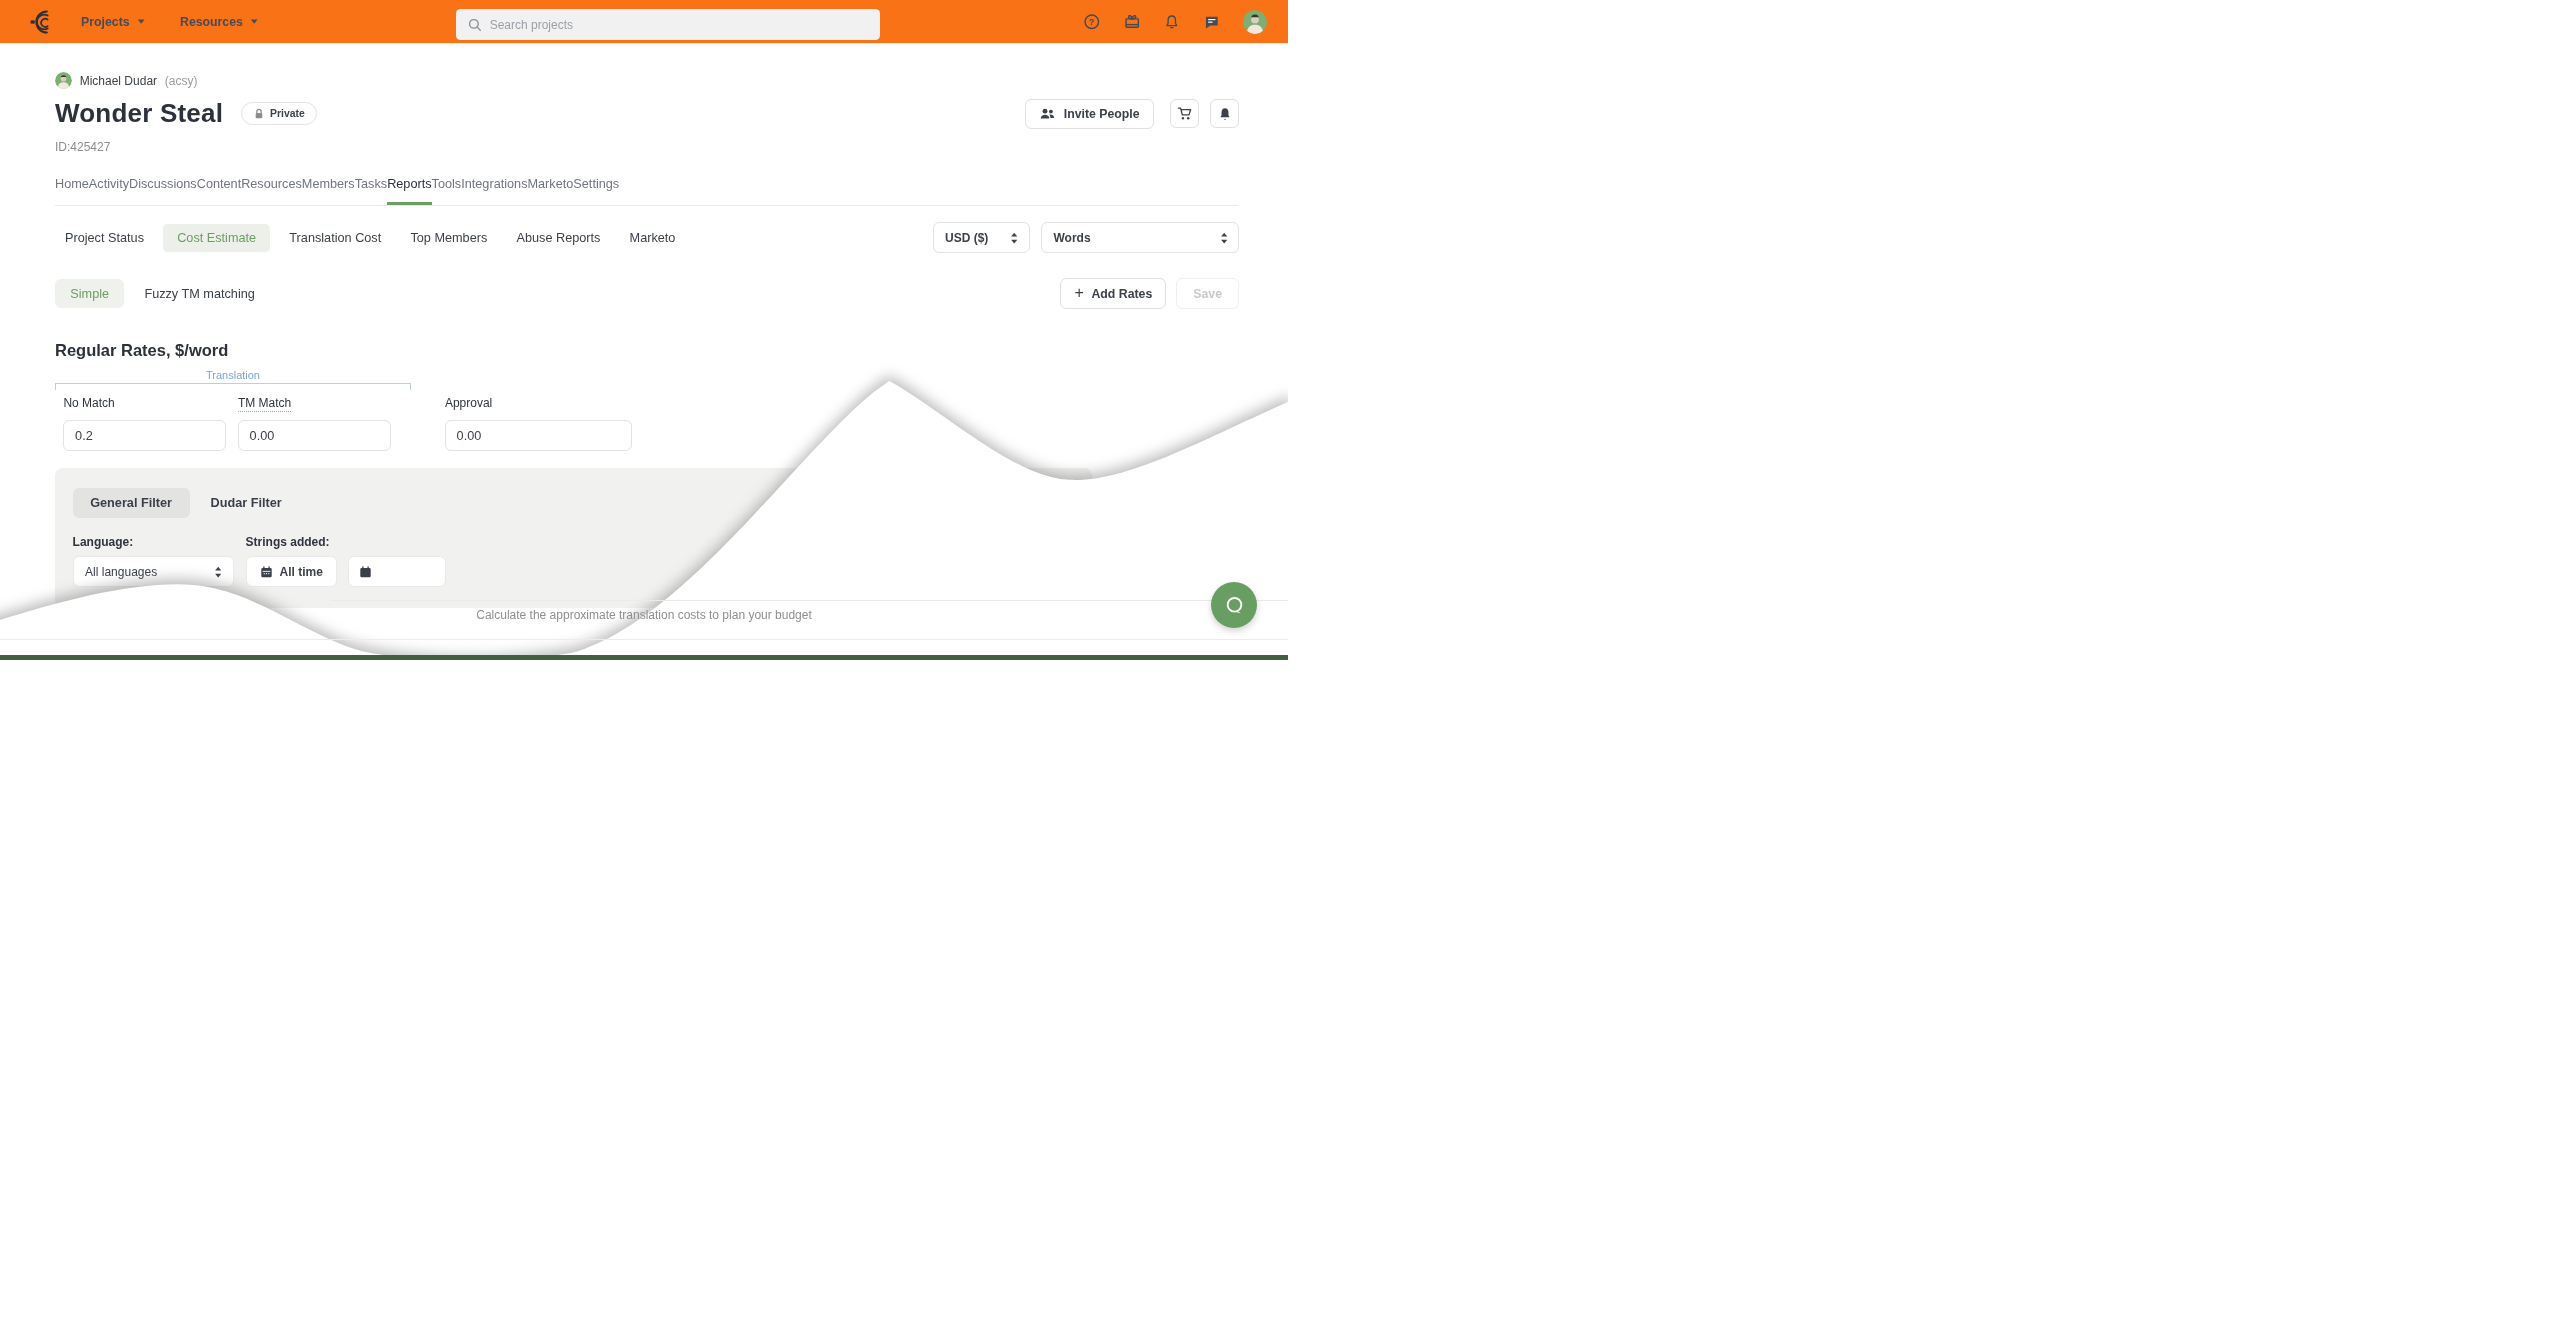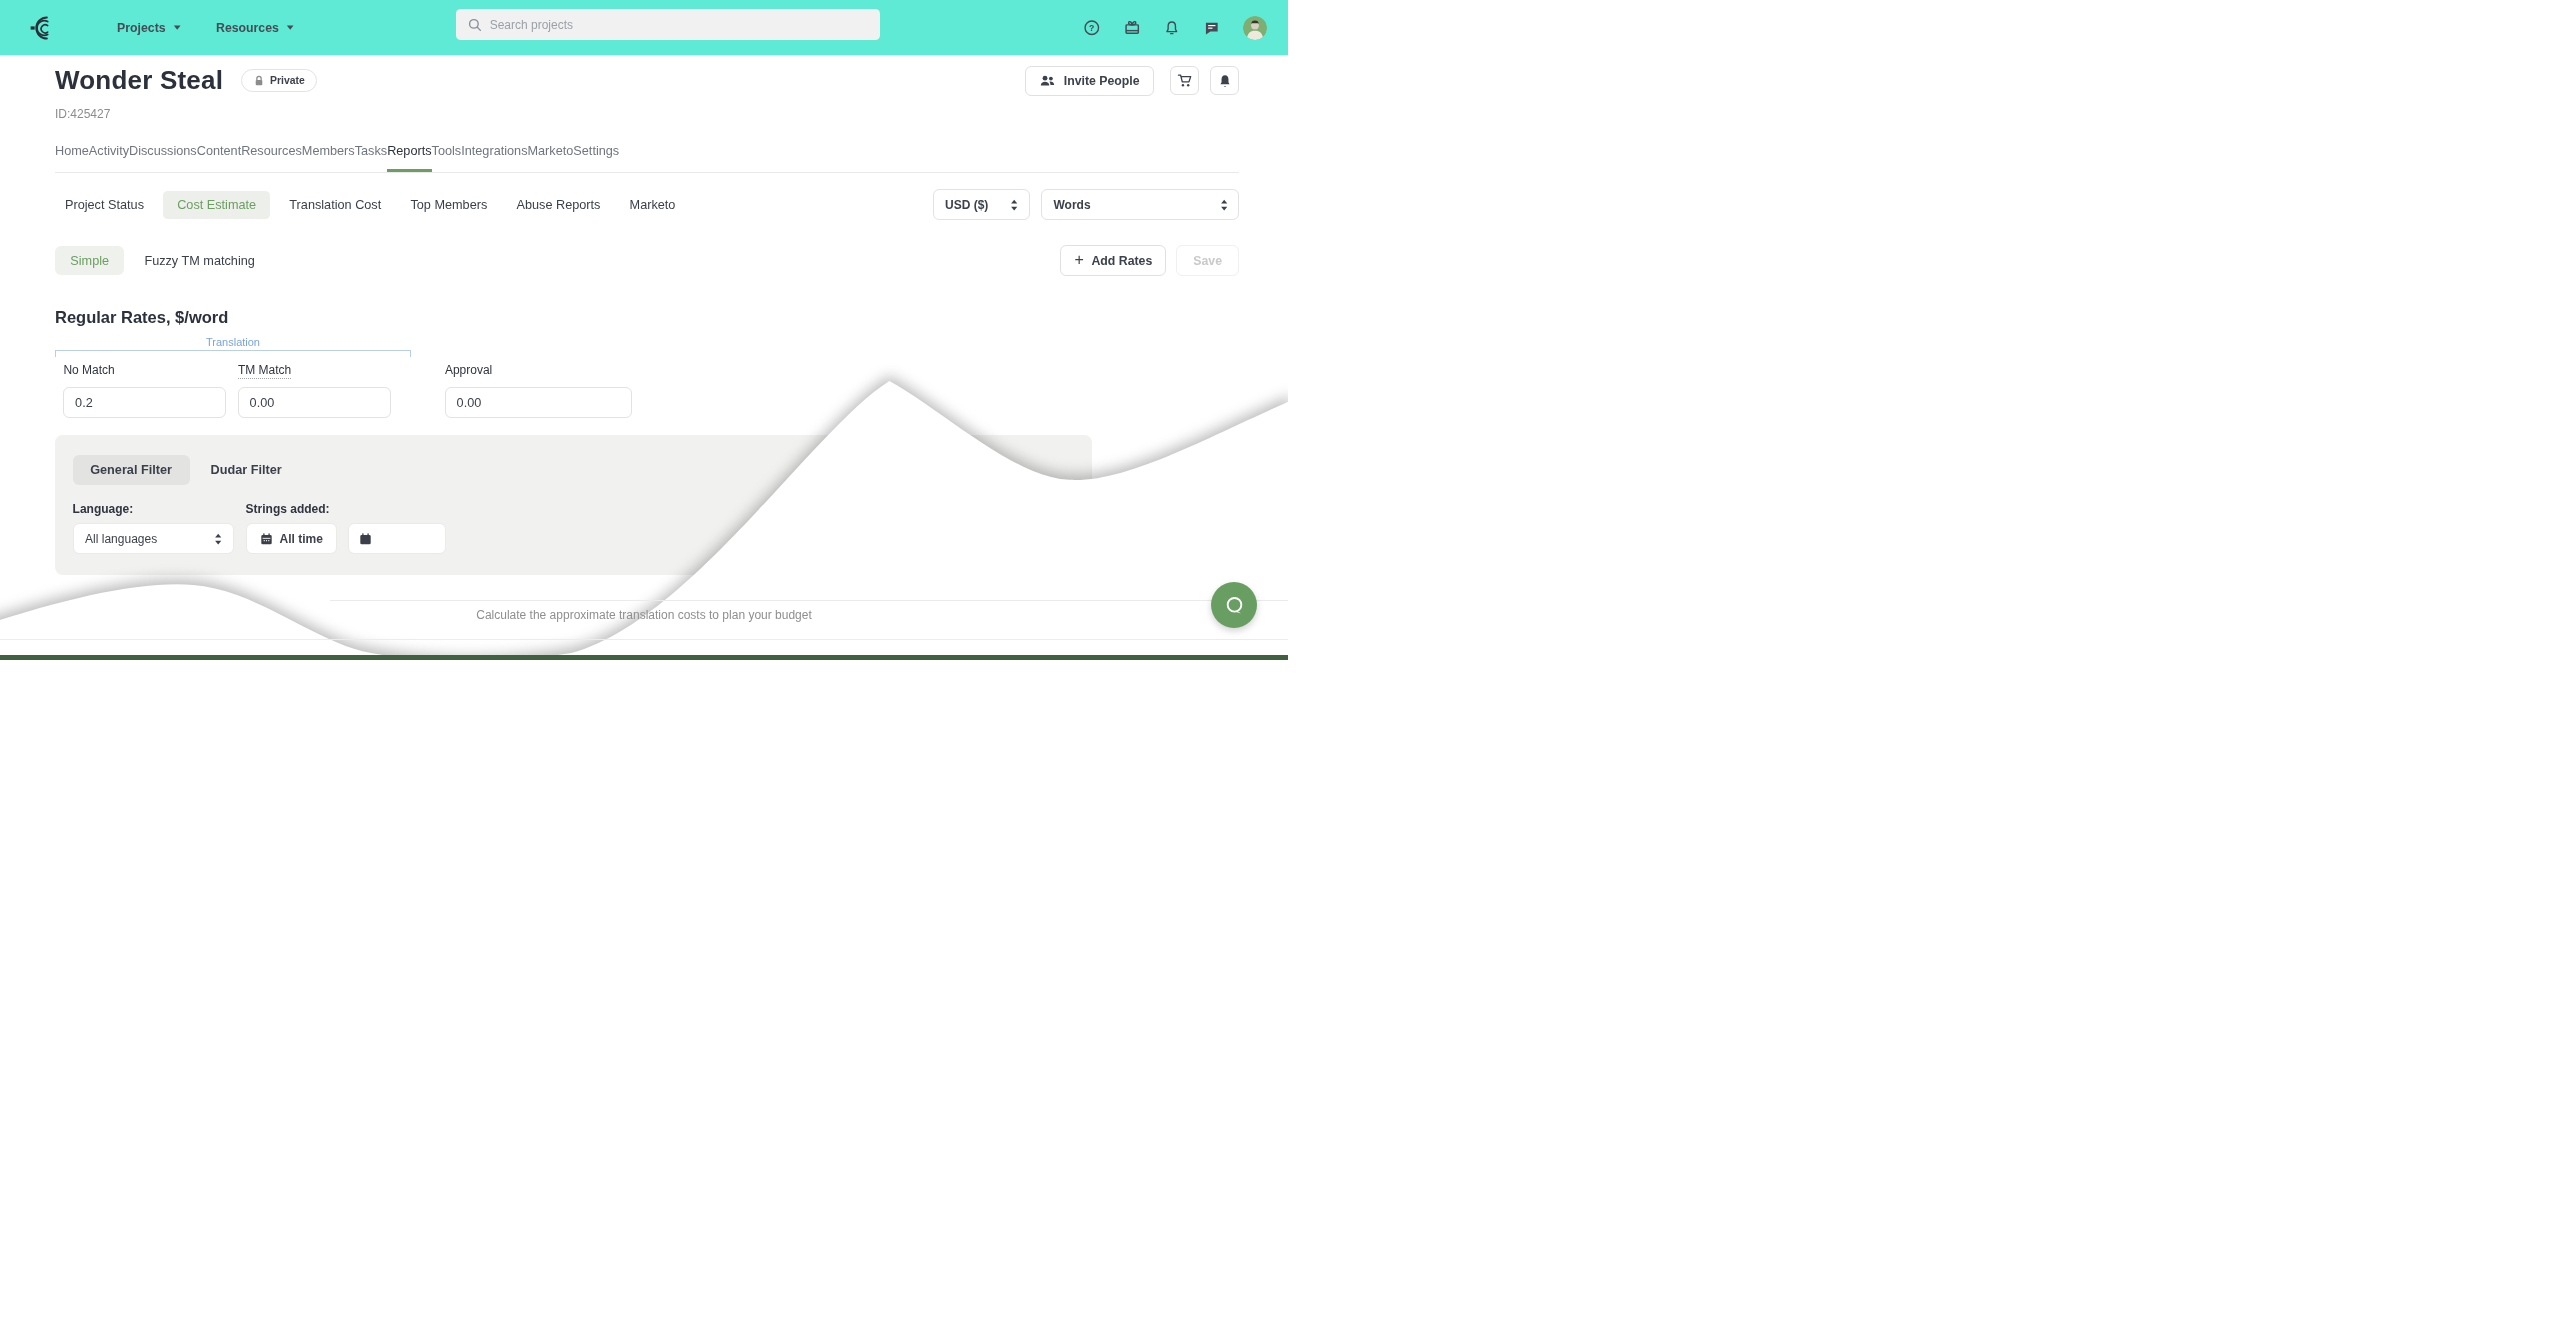--- a/index.html
+++ b/index.html
@@ -4,22 +4,22 @@
 <style>
   * { margin:0; padding:0; box-sizing:border-box; }
   html,body { width:1288px; height:660px; }
   body {
     font-family:"Liberation Sans","DejaVu Sans",sans-serif;
     background:#fff; color:#3c414c; overflow:hidden; position:relative;
   }
   svg { display:block; }
 
   
-  .topbar { height:56px; display:flex; align-items:center; padding:0 21.5px 0 18.4px;
-            border-bottom:0.8px solid #efefef; position:relative; background:#5eead4;gap:36px; }
+  .topbar { height:44px; display:flex; align-items:center; padding:0 21.5px 0 18.4px;
+            border-bottom:0.8px solid #efefef; position:relative; background:#f97316; }
   .logo { width:26px; height:26px; margin:0 26px 0 10.7px; cursor:pointer; }
   .topnav { display:flex; gap:35px; }
   .topnav-item { display:flex; align-items:center; gap:7px; font-size:12.3px; font-weight:700;
                  color:#464b55; cursor:pointer; }
   .searchbox { position:absolute; left:456px; top:9.2px; width:424px; height:31px;
                background:#f1f1f1; border-radius:4.6px; display:flex; align-items:center;
                padding:0 10.7px; gap:7.7px; }
   .searchbox input { border:none; outline:none; background:transparent; flex:1;
                      font-size:12px; font-family:inherit; color:#3c414c; }
   .searchbox input::placeholder { color:#9ba0a8; }
@@ -187,20 +187,32 @@
         <circle cx="16" cy="16" r="16" fill="#7fae73"></circle>
         <circle cx="16" cy="12.5" r="5.2" fill="#d8cfc2"></circle>
         <path d="M5.5 28 C7 21.5 11 19.5 16 19.5 C21 19.5 25 21.5 26.5 28 C23.7 30.5 20 32 16 32 C12 32 8.3 30.5 5.5 28 Z" fill="#efe9dc"></path>
         <path d="M11 10.5 C11 7.5 13 6 16 6 C19 6 21 7.5 21 10.5 L20 9.5 L12 9.5 Z" fill="#3a332c"></path>
       </svg>
     </span>
   </div>
 </div>
 
 <div class="content">
+  <div class="owner-row">
+    <span class="avatar" style="width:17px;height:17px;">
+      <svg width="17" height="17" viewBox="0 0 32 32">
+        <circle cx="16" cy="16" r="16" fill="#7fae73"></circle>
+        <circle cx="16" cy="12.5" r="5.2" fill="#d8cfc2"></circle>
+        <path d="M5.5 28 C7 21.5 11 19.5 16 19.5 C21 19.5 25 21.5 26.5 28 C23.7 30.5 20 32 16 32 C12 32 8.3 30.5 5.5 28 Z" fill="#efe9dc"></path>
+        <path d="M11 10.5 C11 7.5 13 6 16 6 C19 6 21 7.5 21 10.5 L20 9.5 L12 9.5 Z" fill="#3a332c"></path>
+      </svg>
+    </span>
+    <span class="owner-name">Michael Dudar</span>
+    <span class="owner-org">(acsy)</span>
+  </div>
 
   <div class="title-row">
     <h1 class="project-title">Wonder Steal</h1>
     <span class="private-pill">
       <svg width="10" height="11.5" viewBox="0 0 14 16">
         <path d="M4 7 V4.8 a3 3 0 0 1 6 0 V7" fill="none" stroke="#8c8c8c" stroke-width="1.8"></path>
         <rect x="2.4" y="7" width="9.2" height="7.4" rx="1.4" fill="#8c8c8c"></rect>
       </svg>
       <span>Private</span>
     </span>

